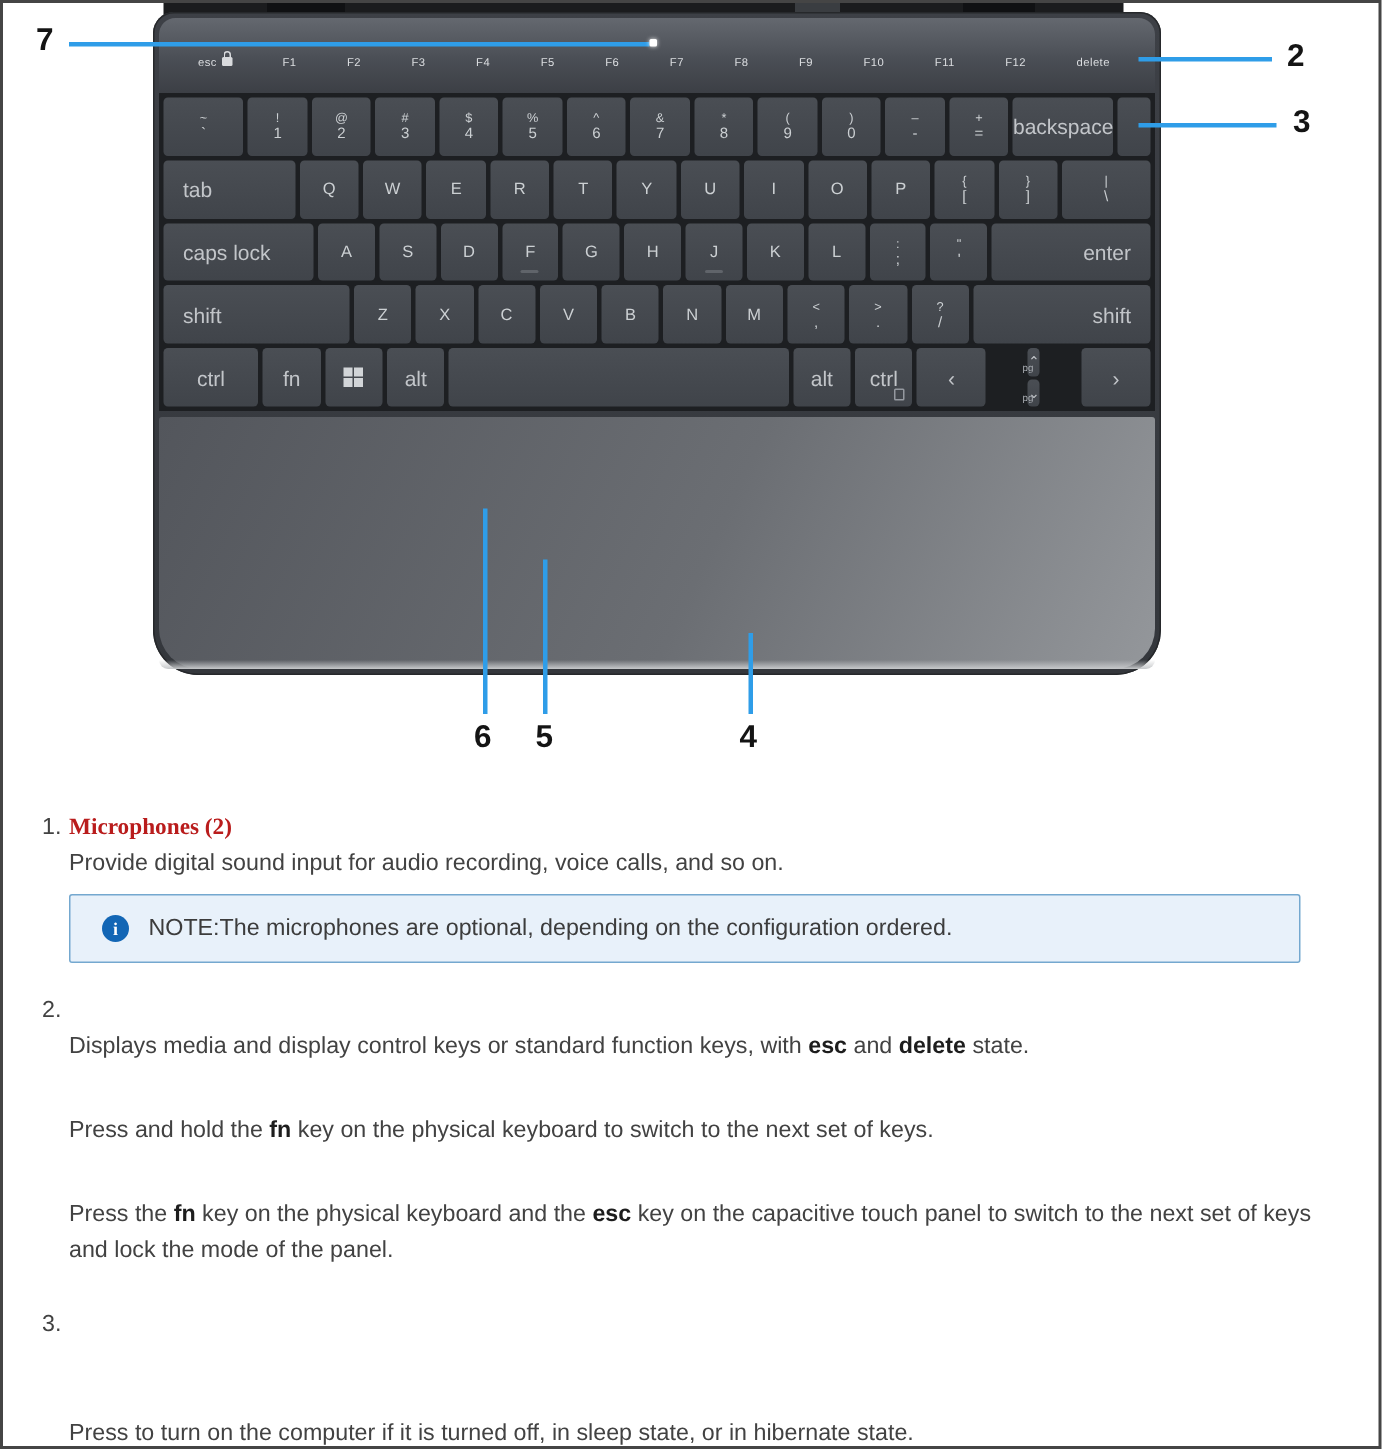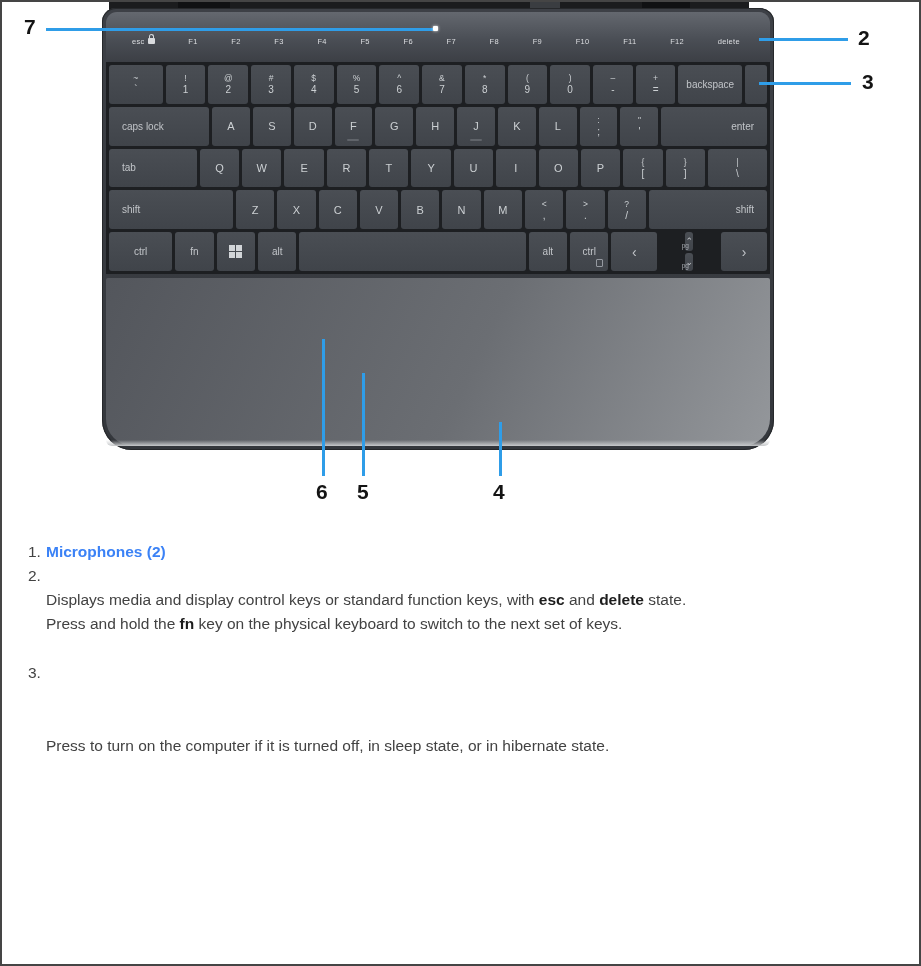--- a/index.html
+++ b/index.html
@@ -22,21 +22,21 @@
   .lock { position:relative; width:7px; height:6px; background:#d9dbde; border-radius:1px; display:inline-block; }
   .lock::before { content:""; position:absolute; top:-4px; left:1px; width:3px; height:4px;
                   border:1px solid #d9dbde; border-bottom:none; border-radius:3px 3px 0 0; }
   .keys { position:absolute; top:54px; left:4px; right:4px; height:212px;
           display:flex; flex-direction:column; gap:3px; padding:3px;
           background:#1d1f22; }
   .krow { display:flex; gap:3px; flex:1; }
   .key { flex:1; position:relative; background:linear-gradient(#4a4e54,#40444a);
          border-radius:3px; color:#ccd0d3; display:flex; align-items:center;
          justify-content:center; font-size:11px; }
-  .key.sm { font-size:10px; color:#c2c5c9; }
+  .key.sm { font-size:14px; color:#c2c5c9; }
   .key.left  { justify-content:flex-start; padding-left:13px; }
   .key.right { justify-content:flex-end;  padding-right:13px; }
   .key.arrow { font-size:14px; color:#c2c5c9; }
   .key.dual { flex-direction:column; line-height:11px; }
   .key .t { font-size:8.5px; } .key .b2 { font-size:10px; }
   .bump { position:absolute; bottom:5px; left:50%; transform:translateX(-50%);
           width:12px; height:2px; background:#60646a; border-radius:1px; }
   .winlogo { width:13px; height:13px; background:
       linear-gradient(#d2d5d8,#d2d5d8) 0 0/6px 6px no-repeat,
       linear-gradient(#d2d5d8,#d2d5d8) 100% 0/6px 6px no-repeat,
@@ -60,24 +60,24 @@
   .cl { position:absolute; background:#2f9de8; }
   .cnum { position:absolute; font-size:21px; font-weight:700; color:#141414; }
   .micdot { position:absolute; left:431px; top:24px; width:5px; height:5px;
             background:#fff; border-radius:1px; box-shadow:0 0 3px rgba(255,255,255,.9); }
 
   
   .content { position:absolute; left:26px; top:538px; width:869px;
              color:#424242; font-size:15.5px; line-height:24px; }
   .sec-head { display:flex; }
   .num { width:18px; flex:0 0 18px; }
-  .stitle { font-weight:700; color:#3b82f6; }
+  .stitle { font-weight:700; color:#b91c1c;font-family:Liberation Serif, serif; }
   .sbody { margin-left:18px; }
   .sbody p b, .note b { font-weight:700; color:#1d1d1d; }
-  .gap32 { }
+  .gap32 { margin-top:32px; }
   .note { margin-top:8px; margin-bottom:20px; height:46px; width:821px;
           background:#e8f1fa; border:1px solid #74a8cf; border-radius:2px;
           display:flex; align-items:center; padding-left:21px; color:#3c3c3c; }
   .info { flex:0 0 18px; width:18px; height:18px; border-radius:50%;
           background:#1266b5; color:#fff; font-size:12px; font-weight:700;
           font-family:"Liberation Serif", serif;
           display:flex; align-items:center; justify-content:center; margin-right:13px; } .mt25 { margin-top:25px; } .mt39 { margin-top:49px; }
 </style>
 </head>
 <body>
@@ -158,41 +158,20 @@
               <span class="b2">-</span>
             </div>
             <div class="key dual" style="flex: 1 1 0px;">
               <span class="t">+</span>
               <span class="b2">=</span>
             </div>
             <div class="key sm" style="flex: 1.6 1 0px;">backspace</div>
             <div class="key power" style="flex: 0.55 1 0px;"></div>
           </div>
           <div class="krow">
-            <div class="key sm left" style="flex: 2.3 1 0px;">caps lock</div>
-            <div class="key " style="flex: 1 1 0px;">A</div>
-            <div class="key " style="flex: 1 1 0px;">S</div>
-            <div class="key " style="flex: 1 1 0px;">D</div>
-            <div class="key " style="flex: 1 1 0px;">F<span class="bump"></span></div>
-            <div class="key " style="flex: 1 1 0px;">G</div>
-            <div class="key " style="flex: 1 1 0px;">H</div>
-            <div class="key " style="flex: 1 1 0px;">J<span class="bump"></span></div>
-            <div class="key " style="flex: 1 1 0px;">K</div>
-            <div class="key " style="flex: 1 1 0px;">L</div>
-            <div class="key dual" style="flex: 1 1 0px;">
-              <span class="t">:</span>
-              <span class="b2">;</span>
-            </div>
-            <div class="key dual" style="flex: 1 1 0px;">
-              <span class="t">"</span>
-              <span class="b2">'</span>
-            </div>
-            <div class="key sm right" style="flex: 2.45 1 0px;">enter</div>
-          </div>
-          <div class="krow">
             <div class="key sm left" style="flex: 1.9 1 0px;">tab</div>
             <div class="key " style="flex: 1 1 0px;">Q</div>
             <div class="key " style="flex: 1 1 0px;">W</div>
             <div class="key " style="flex: 1 1 0px;">E</div>
             <div class="key " style="flex: 1 1 0px;">R</div>
             <div class="key " style="flex: 1 1 0px;">T</div>
             <div class="key " style="flex: 1 1 0px;">Y</div>
             <div class="key " style="flex: 1 1 0px;">U</div>
             <div class="key " style="flex: 1 1 0px;">I</div>
             <div class="key " style="flex: 1 1 0px;">O</div>
@@ -204,20 +183,41 @@
             <div class="key dual" style="flex: 1 1 0px;">
               <span class="t">}</span>
               <span class="b2">]</span>
             </div>
             <div class="key dual" style="flex: 1.5 1 0px;">
               <span class="t">|</span>
               <span class="b2">\</span>
             </div>
           </div>
           <div class="krow">
+            <div class="key sm left" style="flex: 2.3 1 0px;">caps lock</div>
+            <div class="key " style="flex: 1 1 0px;">A</div>
+            <div class="key " style="flex: 1 1 0px;">S</div>
+            <div class="key " style="flex: 1 1 0px;">D</div>
+            <div class="key " style="flex: 1 1 0px;">F<span class="bump"></span></div>
+            <div class="key " style="flex: 1 1 0px;">G</div>
+            <div class="key " style="flex: 1 1 0px;">H</div>
+            <div class="key " style="flex: 1 1 0px;">J<span class="bump"></span></div>
+            <div class="key " style="flex: 1 1 0px;">K</div>
+            <div class="key " style="flex: 1 1 0px;">L</div>
+            <div class="key dual" style="flex: 1 1 0px;">
+              <span class="t">:</span>
+              <span class="b2">;</span>
+            </div>
+            <div class="key dual" style="flex: 1 1 0px;">
+              <span class="t">"</span>
+              <span class="b2">'</span>
+            </div>
+            <div class="key sm right" style="flex: 2.45 1 0px;">enter</div>
+          </div>
+          <div class="krow">
             <div class="key sm left" style="flex: 2.9 1 0px;">shift</div>
             <div class="key " style="flex: 1 1 0px;">Z</div>
             <div class="key " style="flex: 1 1 0px;">X</div>
             <div class="key " style="flex: 1 1 0px;">C</div>
             <div class="key " style="flex: 1 1 0px;">V</div>
             <div class="key " style="flex: 1 1 0px;">B</div>
             <div class="key " style="flex: 1 1 0px;">N</div>
             <div class="key " style="flex: 1 1 0px;">M</div>
             <div class="key dual" style="flex: 1 1 0px;">
               <span class="t">&lt;</span>
@@ -272,29 +272,37 @@
   <div class="cl" style="left:497px; top:420px; width:3px; height:54px;"></div>
   <span class="cnum" style="left:491px; top:478px;">4</span>
 
   <div class="content">
 
     <div class="sec">
       <div class="sec-head">
         <span class="num">1.</span>
         <span class="stitle">Microphones (2)</span>
       </div>
+      <div class="sbody">
+        <p><span>Provide digital sound input for audio recording, voice calls, and so on.</span></p>
+        <div class="note">
+          <span class="info">i</span>
+          <span><span>NOTE:The microphones are optional, depending on the configuration ordered.</span></span>
+        </div>
+      </div>
     </div>
 
     <div class="sec">
       <div class="sec-head">
         <span class="num">2.</span>
       </div>
       <div class="sbody">
         <p><span>Displays media and display control keys or standard function keys, with </span><b>esc</b><span> and </span><b>delete</b><span> state.</span></p>
         <p class="gap32"><span>Press and hold the </span><b>fn</b><span> key on the physical keyboard to switch to the next set of keys.</span></p>
+        <p class="gap32"><span>Press the </span><b>fn</b><span> key on the physical keyboard and the </span><b>esc</b><span> key on the capacitive touch panel to switch to the next set of keys and lock the mode of the panel.</span></p>
       </div>
     </div>
 
     <div class="sec mt25">
       <div class="sec-head">
         <span class="num">3.</span>
       </div>
       <div class="sbody">
         <p class="mt39"><span>Press to turn on the computer if it is turned off, in sleep state, or in hibernate state.</span></p>
       </div>

